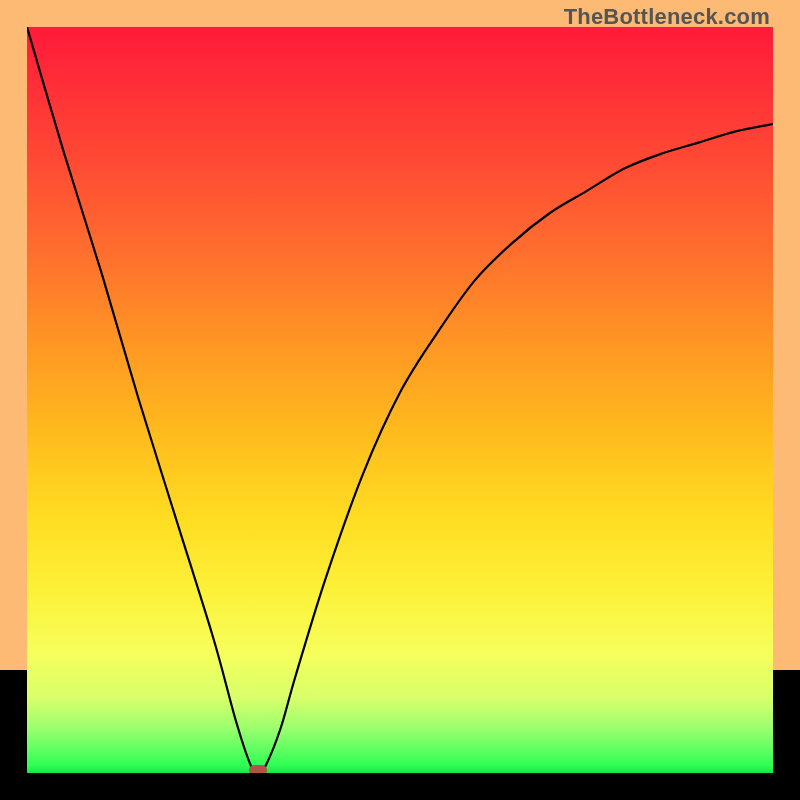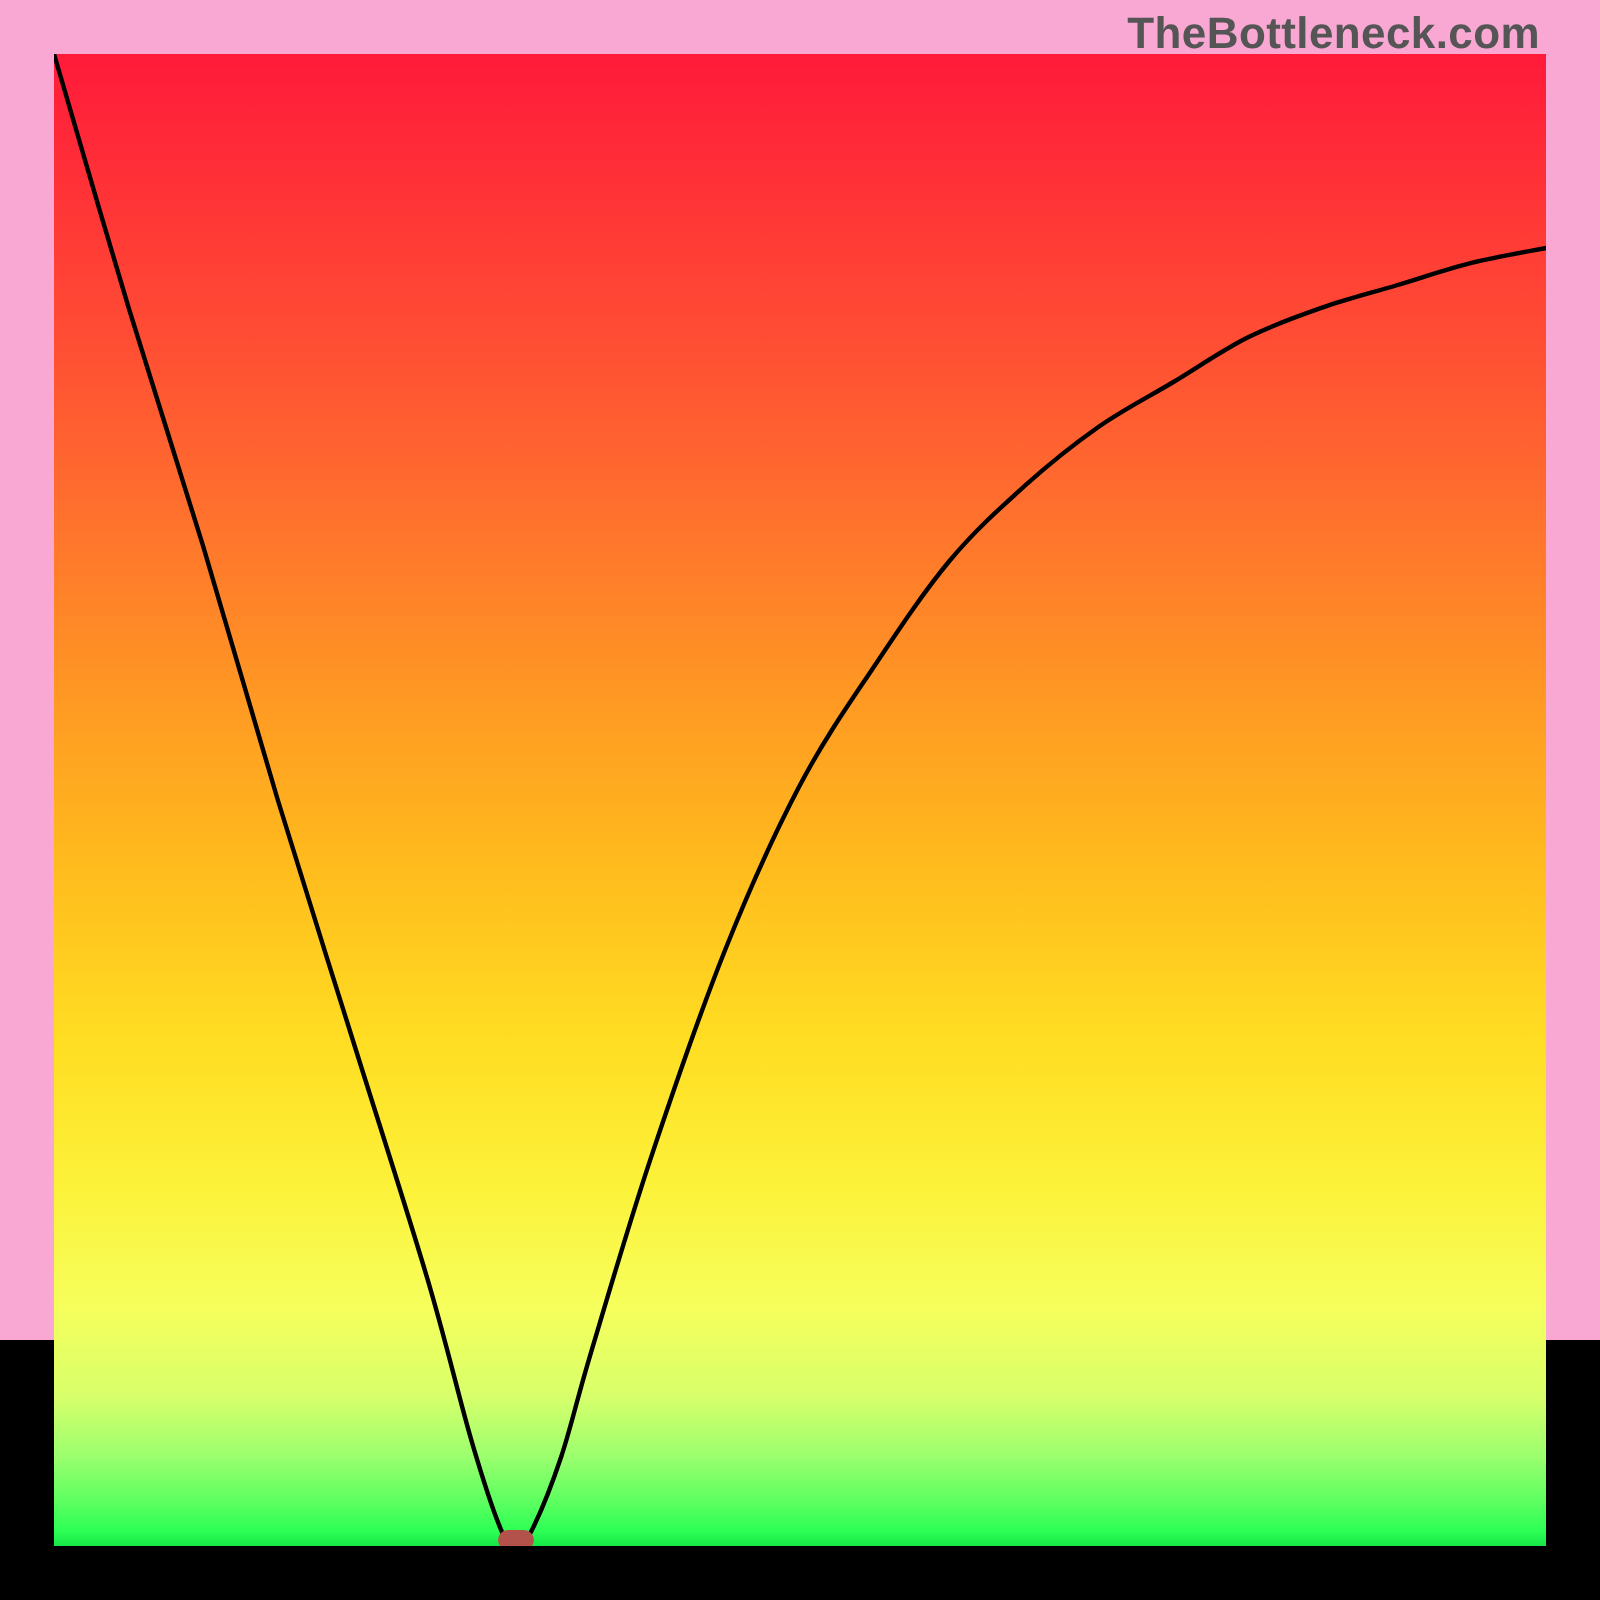--- a/index.html
+++ b/index.html
@@ -8,21 +8,21 @@
     width: 800px;
     height: 800px;
     overflow: hidden;
     font-family: Arial, Helvetica, sans-serif;
     background: #000;
   }
   .frame {
     position: relative;
     width: 800px;
     height: 670px;
-    background: #f9a8d4;
+    background: #fdba74;
   }
   .plot {
     position: absolute;
     left: 27px;
     top: 27px;
     width: 746px;
     height: 746px;
     
     background: linear-gradient(to bottom,
       #ff1a3a 0%,

